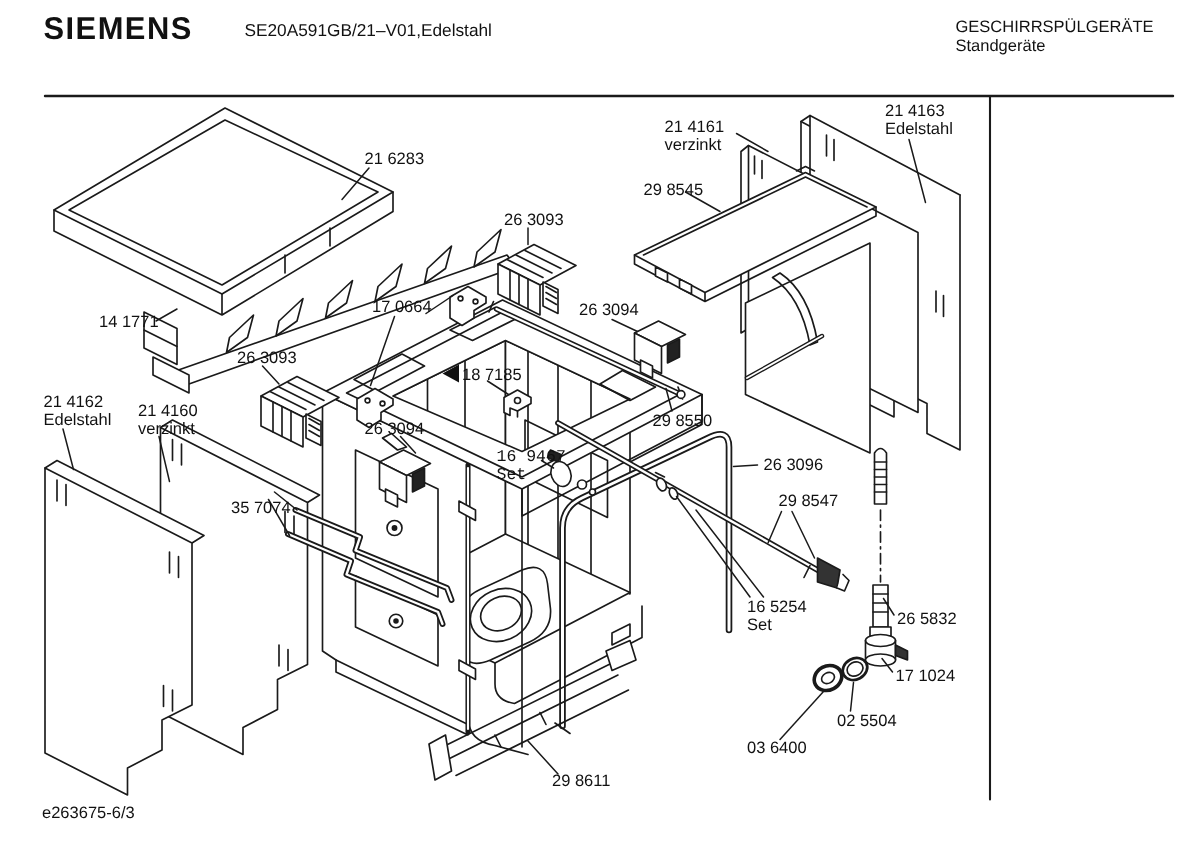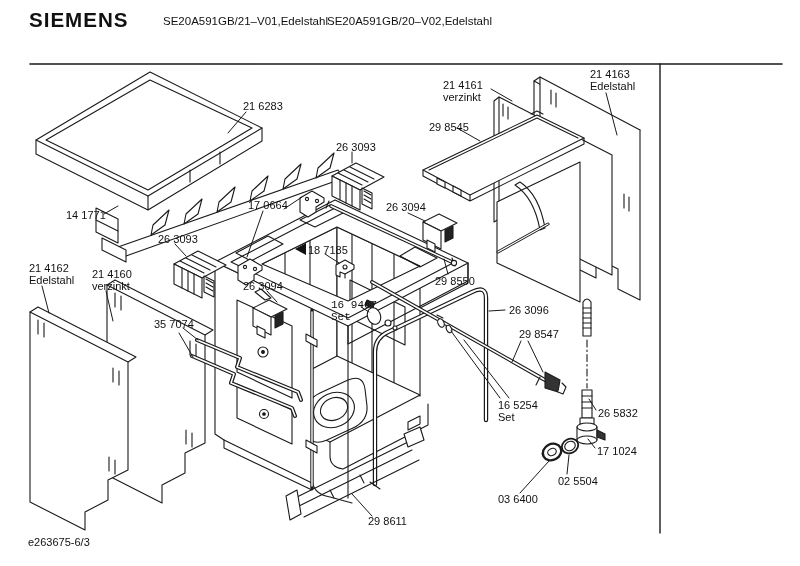--- a/index.html
+++ b/index.html
@@ -17,21 +17,24 @@
   .plabel span{display:block;}
   svg path,svg line,svg polyline,svg ellipse,svg circle,svg rect{vector-effect:non-scaling-stroke;}
 </style>
 </head>
 <body>
 
 <div id="page">
 
   <div class="hdr-brand">SIEMENS</div>
   <div class="hdr-model1">SE20A591GB/21–V01,Edelstahl</div>
-  <div class="hdr-model2">SE20A591GB/20–V02,Edelstahl</div>
+  <div class="hdr-right">
+    <span>GESCHIRRSPÜLGERÄTE</span>
+    <span>Standgeräte</span>
+  </div>
   <div class="footer-ref">e263675-6/3</div>
 
   <svg id="artwork" width="800" height="566" viewBox="0 0 800 566" fill="none" stroke="#1a1a1a" stroke-width="1.1" stroke-linejoin="round" stroke-linecap="round">
 
     <g>
       <line x1="30" y1="64" x2="782" y2="64" stroke-width="1.6"></line>
       <line x1="660" y1="64" x2="660" y2="533" stroke-width="1.4"></line>
     </g>
 
     <g>
@@ -304,21 +307,21 @@
         <span class="sub">Edelstahl</span>
       </div>
       <div class="plabel" style="left: 29px; top: 262px;">
         <span>21 4162</span>
         <span class="sub">Edelstahl</span>
       </div>
       <div class="plabel" style="left: 92px; top: 268px;">
         <span>21 4160</span>
         <span class="sub">verzinkt</span>
       </div>
-      <div class="plabel" style="left: 154px; top: 318px;">
+      <div class="plabel" style="left: 154px; top: 333px;">
         <span>35 7074</span>
       </div>
       <div class="plabel" style="left: 331px; top: 299px; font-family: Liberation Mono, monospace;">
         <span>16 9467</span>
         <span class="sub">Set</span>
       </div>
       <div class="plabel" style="left: 435px; top: 275px;">
         <span>29 8550</span>
       </div>
       <div class="plabel" style="left: 509px; top: 304px;">

